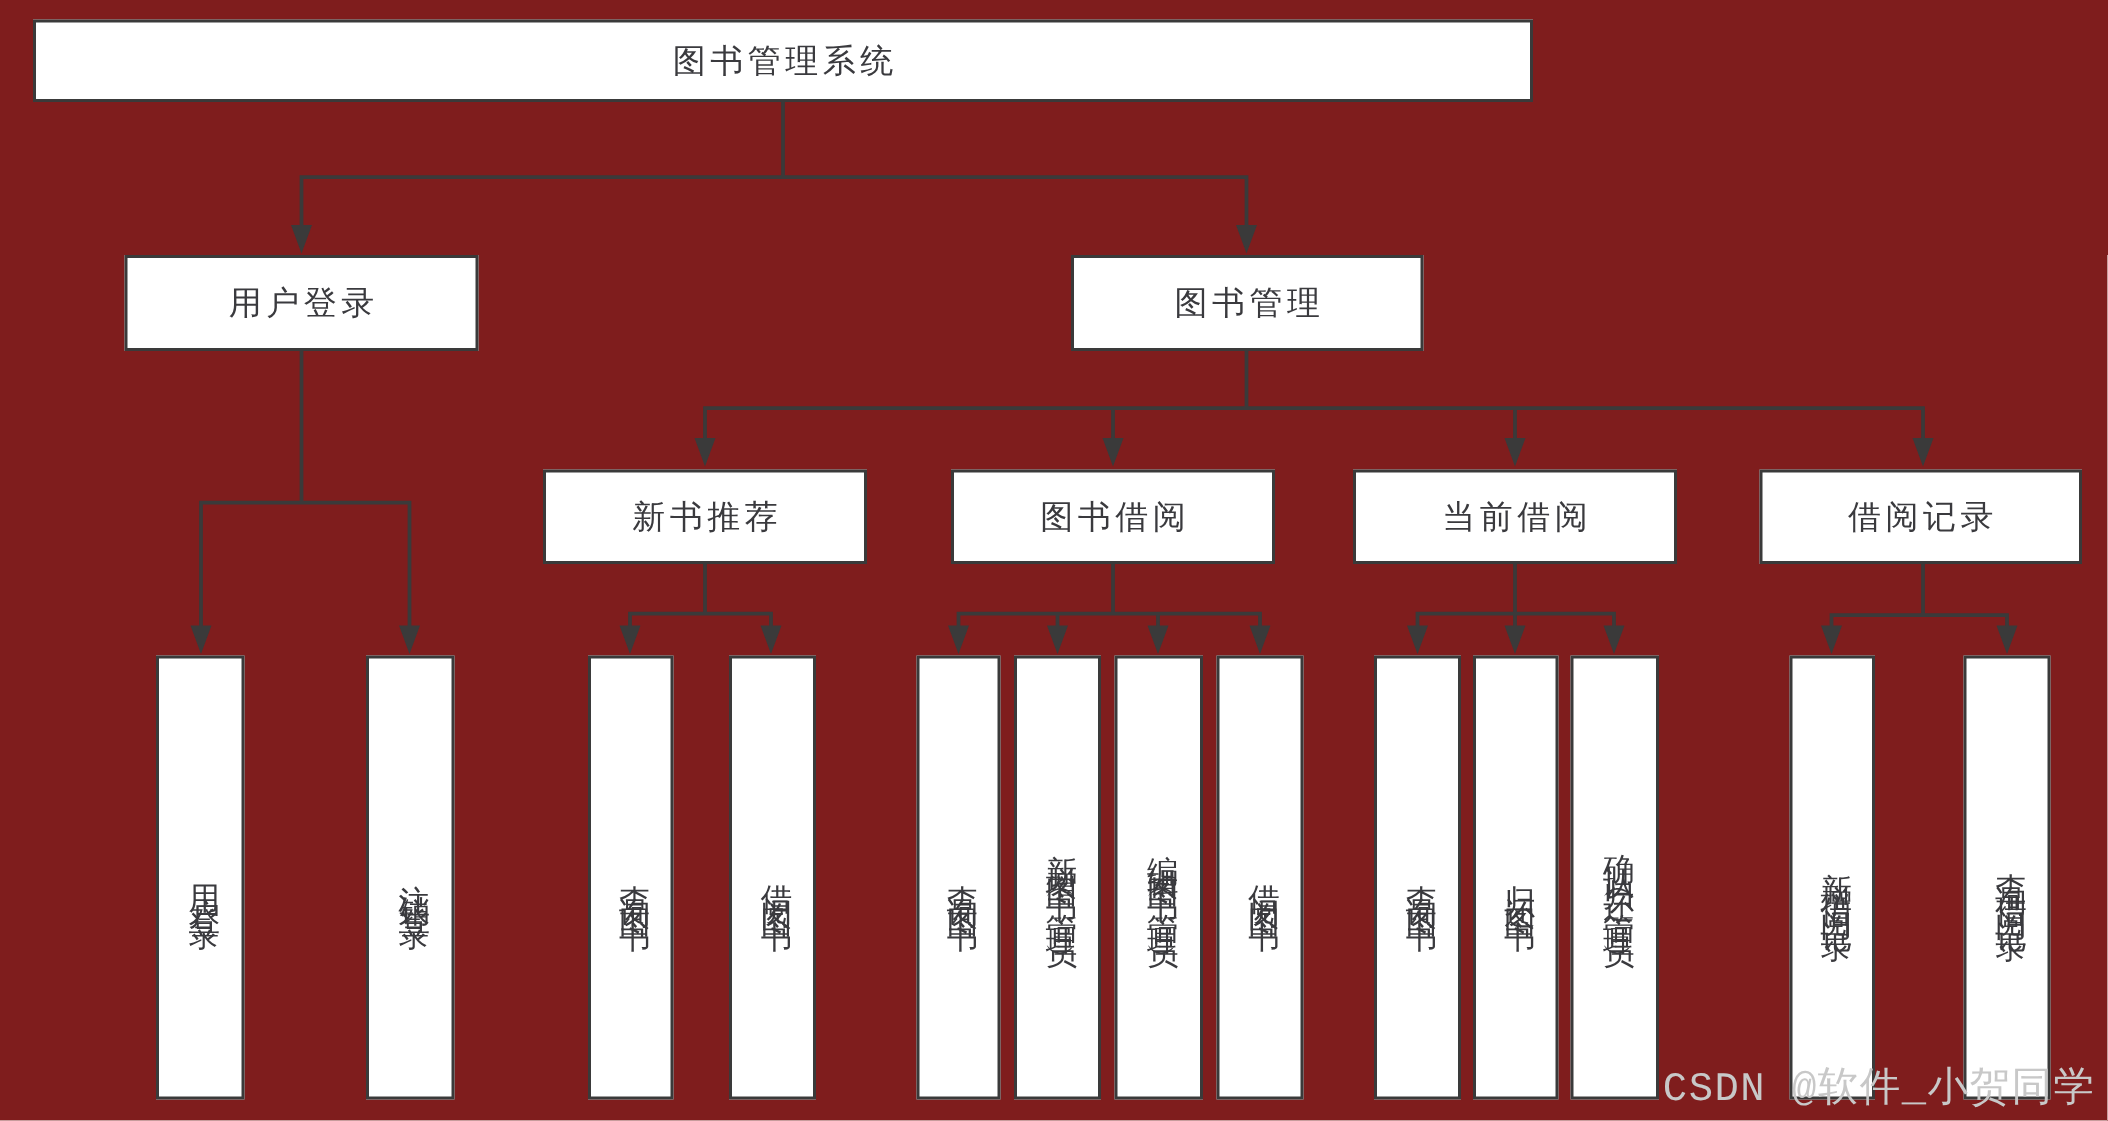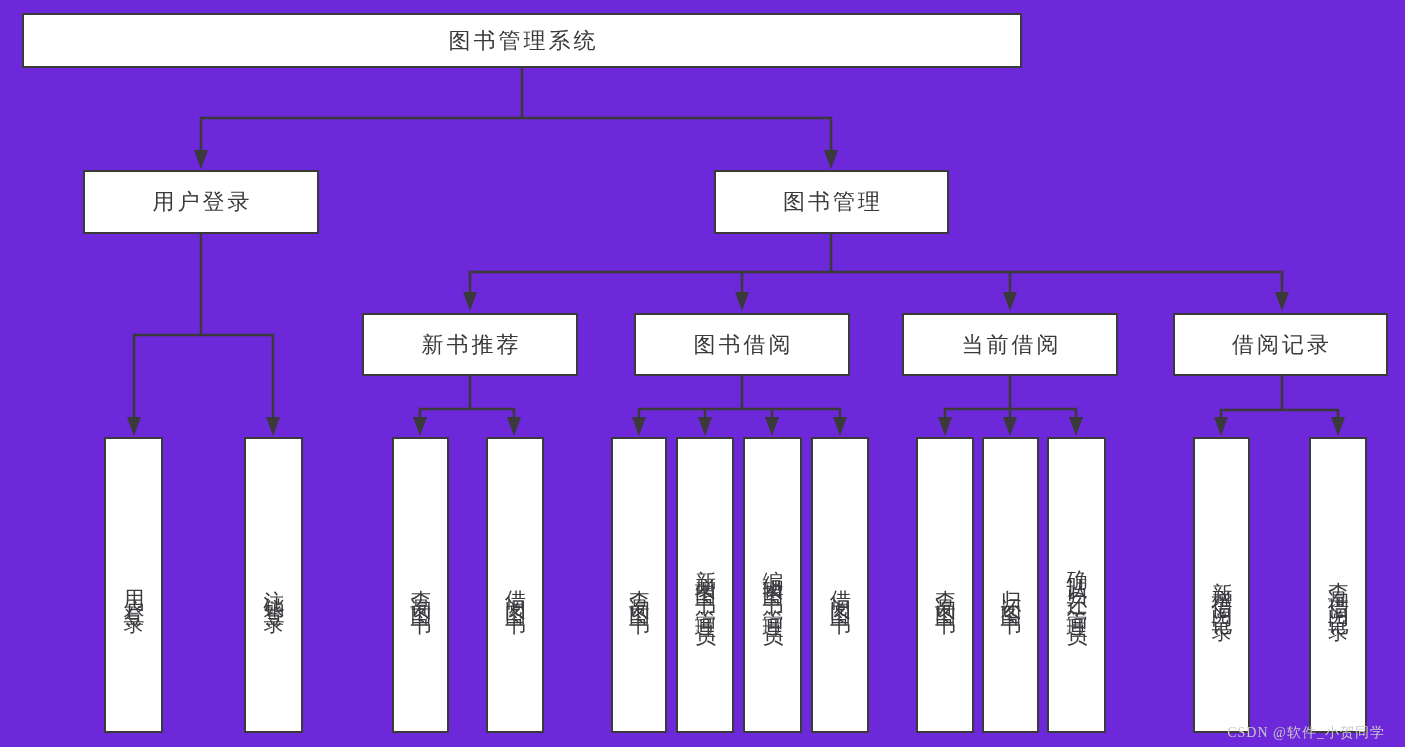--- a/index.html
+++ b/index.html
@@ -1,33 +1,33 @@
 <!DOCTYPE html>
 <html><head>
 <meta charset="utf-8">
 <style>
   * { margin:0; padding:0; box-sizing:border-box; }
   html,body { background:#ffffff; }
   .canvas {
-    position:relative; width:1405px; height:747px; background:#6d28d9;
-    font-family:Liberation Serif, serif; color:#3a3a3e; overflow:hidden;
+    position:relative; width:1405px; height:747px; background:#7f1d1d;
+    font-family:Liberation Mono, monospace; color:#3a3a3e; overflow:hidden;
   }
   .wires { position:absolute; left:0; top:0; width:1405px; height:747px; }
   .node {
     position:absolute; background:#ffffff; border:2.5px solid #3a3a3a;
     display:flex; align-items:center; justify-content:center; z-index:2;
   }
   .hlabel { font-size:22px; letter-spacing:3px; padding-left:3px; white-space:nowrap; }
   .vlabel {
     writing-mode:vertical-rl; text-orientation:mixed;
     font-size:21px; letter-spacing:8px; line-height:1.2; padding-top:8px; white-space:nowrap;
   }
   .watermark {
-    position:absolute; right:20px; bottom:5px; z-index:5;
-    font-size:14px; letter-spacing:1px; color:#c8c8c8; white-space:nowrap;
+    position:absolute; right:8px; bottom:5px; z-index:5;
+    font-size:27px; letter-spacing:1px; color:#c8c8c8; white-space:nowrap;
   }
 </style>
 </head>
 <body>
 
 <div class="canvas">
 
   <svg class="wires" width="1405" height="747" viewBox="0 0 1405 747" xmlns="http://www.w3.org/2000/svg">
     <path d="M522,68 V118 M201,152 V118 H831 V152
              M201,234 V335 M134,419 V335 H273 V419

